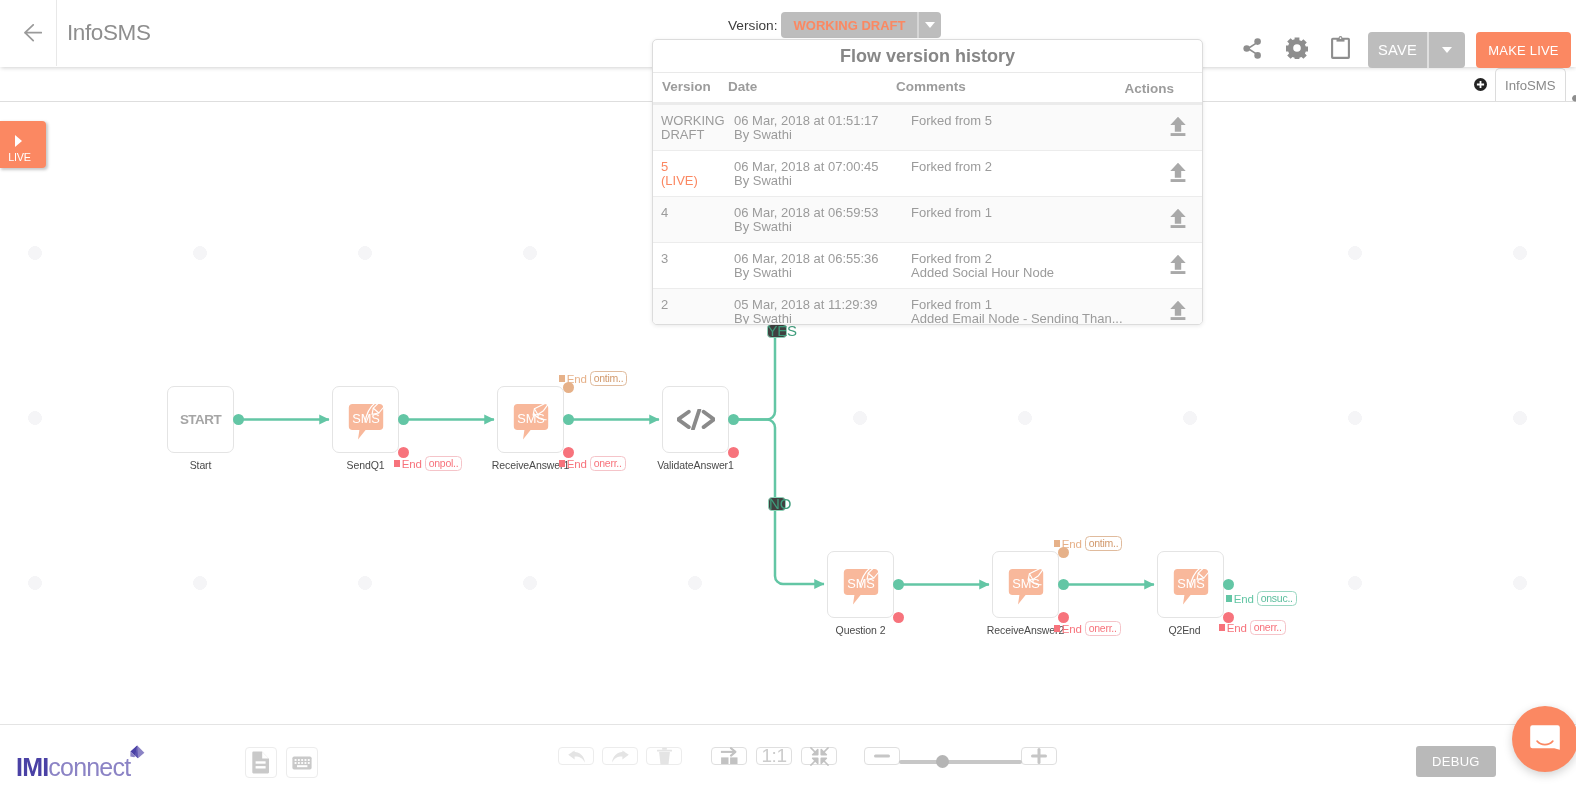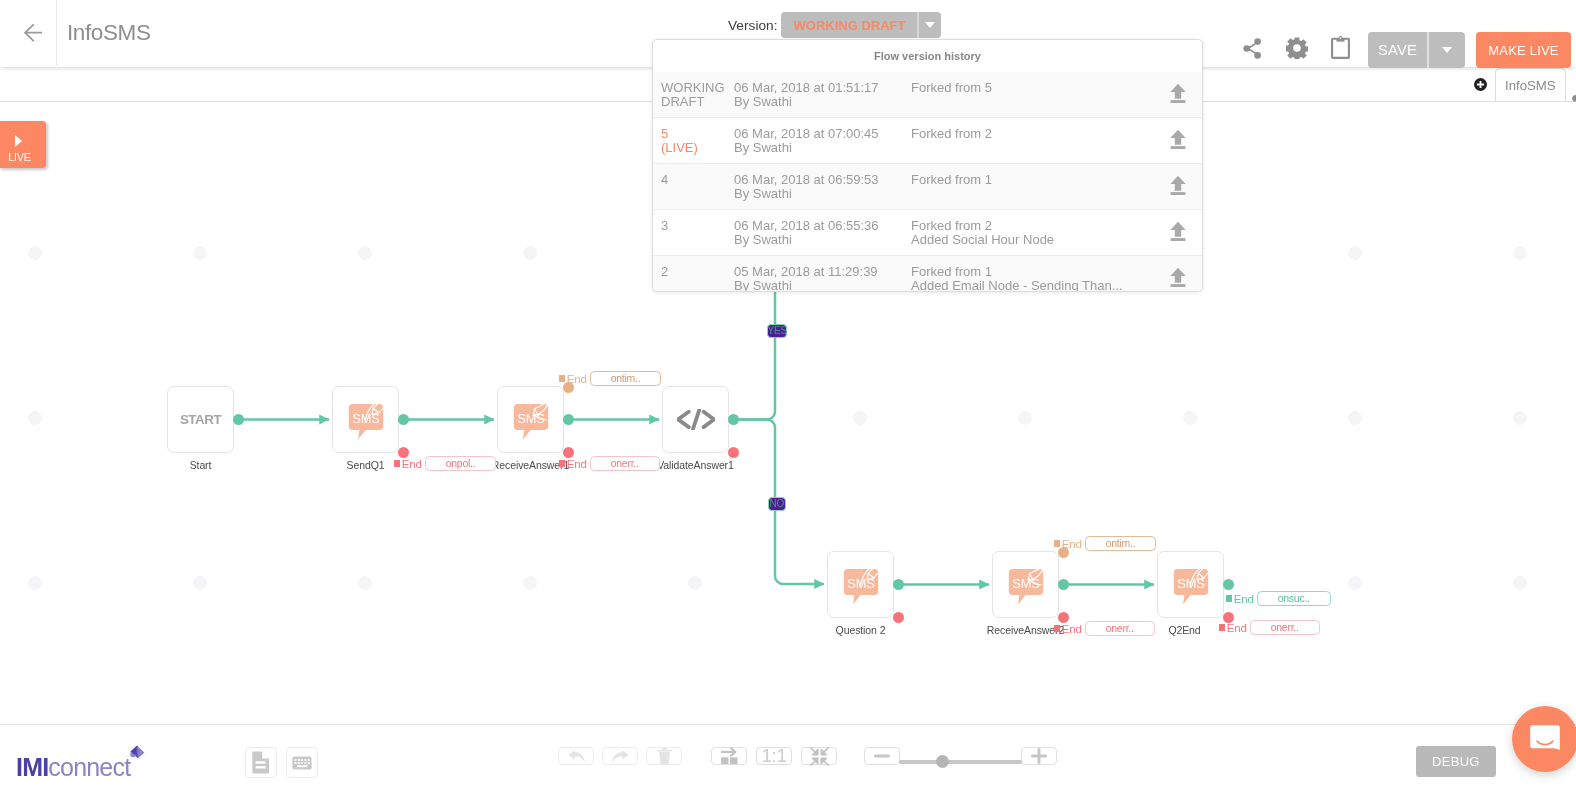--- a/index.html
+++ b/index.html
@@ -62,33 +62,33 @@
   .node{position:absolute;width:67px;height:67px;background:#fff;border:1px solid #e4e4e4;border-radius:7px;
     display:flex;align-items:center;justify-content:center;cursor:pointer;}
   .node-label{position:absolute;font-size:10.5px;color:#4a4a4a;white-space:nowrap;text-align:center;letter-spacing:-0.1px;}
   .start-txt{font-size:13.4px;font-weight:700;color:#a5a5a5;letter-spacing:-0.5px;}
   .port{position:absolute;width:11px;height:11px;border-radius:50%;}
   .port.g{background:#63c6a5;}
   .port.r{background:#f7737c;}
   .port.o{background:#e6b189;}
   .endlbl{position:absolute;display:flex;align-items:center;font-size:11.5px;white-space:nowrap;height:15px;letter-spacing:-0.2px;}
   .endlbl .sq{width:6.3px;height:6.3px;display:inline-block;margin-right:1.5px;flex:none;}
-  .endlbl .pill{border:1.1px solid;border-radius:4.5px;padding:0 20px;font-size:10.5px;line-height:13px;background:#fff;
+  .endlbl .pill{border:1.1px solid;border-radius:4.5px;padding:0 3px;font-size:10.5px;line-height:13px;background:#fff;
      margin-left:3px;height:14.5px;display:flex;align-items:center;letter-spacing:-0.25px;}
   .e-red{color:#f7737c;}
   .e-red .sq{background:#f7737c;}
   .e-red .pill{border-color:#f5c4c9;color:#f7737c;}
   .e-or{color:#e6b189;}
   .e-or .sq{background:#e6b189;}
   .e-or .pill{border-color:#e0bb9d;color:#d29a6d;}
   .e-gr{color:#63c6a5;}
   .e-gr .sq{background:#63c6a5;}
   .e-gr .pill{border-color:#9ad7c2;color:#5bbd9c;}
-  .cond{position:absolute;border:1.3px solid #8ed3b8;border-radius:4px;background:#4c1d95;color:#3f9d7c;
-    font-size:10px;line-height:11.7px;height:14px;text-align:center;letter-spacing:-0.2px;}
+  .cond{position:absolute;border:1.3px solid #8ed3b8;border-radius:4px;background:#404040;color:#3f9d7c;
+    font-size:15px;line-height:11.7px;height:14px;text-align:center;letter-spacing:-0.2px;}
 
   
   .nodes-btn{position:absolute;left:0;top:121px;width:46px;height:47px;background:#fb8862;border-radius:0 4px 4px 0;
     box-shadow:1.5px 1.5px 3px rgba(0,0,0,.22);
     z-index:15;cursor:pointer;}
   .nodes-btn .tri{position:absolute;left:15px;top:14px;width:0;height:0;border-top:6px solid transparent;border-bottom:6px solid transparent;border-left:7.3px solid #fff;}
   .nodes-btn .lbl{position:absolute;left:0;top:31px;width:39px;text-align:center;color:#fff;font-size:10.8px;letter-spacing:-0.2px;font-weight:400;line-height:11px;}
 
   
   .bottombar{position:absolute;left:0;bottom:0;width:1576px;height:64px;background:#fff;border-top:1px solid #e4e4e4;z-index:20;}
@@ -103,21 +103,21 @@
   .zoom-track{position:absolute;height:4px;border-radius:2px;background:#c7c7c7;}
   .zoom-knob{position:absolute;width:13px;height:13px;border-radius:50%;background:#b5b5b5;}
   .debug{position:absolute;background:#b9b9b9;color:#fff;font-size:13px;
     padding:0 16px;height:31px;display:flex;align-items:center;border-radius:3px;letter-spacing:.3px;cursor:pointer;}
   .intercom{position:absolute;width:66px;height:66px;border-radius:50%;background:#fb8862;
     display:flex;align-items:center;justify-content:center;box-shadow:0 3px 10px rgba(0,0,0,.18);cursor:pointer;z-index:45;}
 
   
   .vh{position:absolute;left:652px;top:39px;width:551px;background:#fff;border:1px solid #dcdcdc;border-radius:5px;
     box-shadow:0 1px 4px rgba(0,0,0,.09);z-index:40;overflow:hidden;}
-  .vh-title{text-align:center;font-size:11px;font-weight:700;color:#878787;height:32px;line-height:32px;}
+  .vh-title{text-align:center;font-size:18px;font-weight:700;color:#878787;height:32px;line-height:32px;}
   .vh-head{position:relative;border-top:1px solid #e9e9e9;border-bottom:3px solid #ebebeb;height:33px;
     color:#9c9c9c;font-size:13.5px;font-weight:700;}
   .vh-head span{position:absolute;top:6px;}
   .vh-head .c-ver{left:9px;width:auto;padding:0;}
   .vh-head .c-date{left:75px;width:auto;}
   .vh-head .c-com{left:243px;width:auto;padding:0;margin:0;flex:none;}
   .vh-head .c-act{left:auto;right:12px;width:auto;display:block;}
   .vh-row{display:flex;border-bottom:1px solid #ececec;font-size:13px;color:#9b9b9b;align-items:flex-start;height:46px;line-height:14.3px;padding-top:9px;}
   .vh-row.alt{background:#fafafa;}
   .vh-row:last-child{border-bottom:none;height:35px;}
@@ -356,20 +356,26 @@
       </div>
   </div>
 
   <div class="nodes-btn">
     <i class="tri"></i>
     <span class="lbl">LIVE</span>
   </div>
 
   <div class="vh">
     <div class="vh-title">Flow version history</div>
+    <div class="vh-head">
+      <span class="c-ver">Version</span>
+      <span class="c-date">Date</span>
+      <span class="c-com">Comments</span>
+      <span class="c-act">Actions</span>
+    </div>
     <div id="vh-rows">
         <div class="vh-row alt">
           <span class="c-ver">WORKING<br>DRAFT</span>
           <span class="c-date">06 Mar, 2018 at 01:51:17<br>By Swathi</span>
           <span class="c-com">Forked from 5</span>
           <span class="c-act">
             <svg width="16" height="20" viewBox="0 0 16 20">
               <path d="M8 0.8 L15.7 9.1 H11.2 V15.8 H4.8 V9.1 H0.3 Z" fill="#a9a9a9"></path>
               <rect x="0.6" y="17.1" width="14.8" height="3.1" fill="#a9a9a9"></rect>
             </svg>

